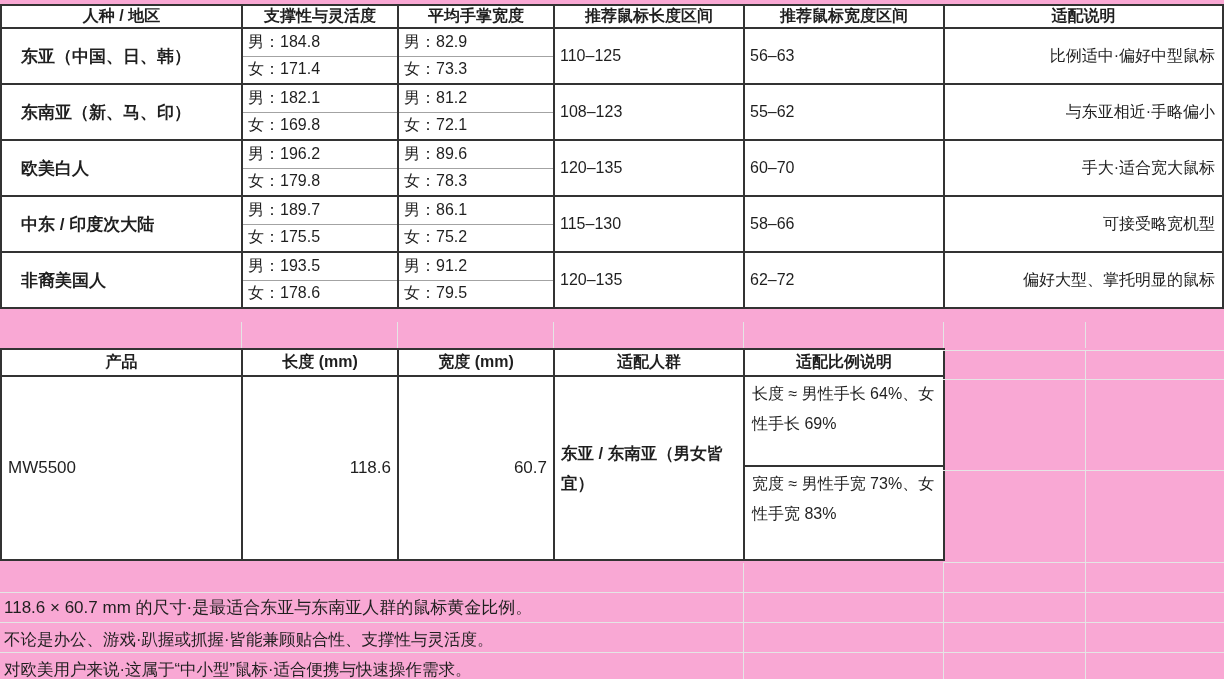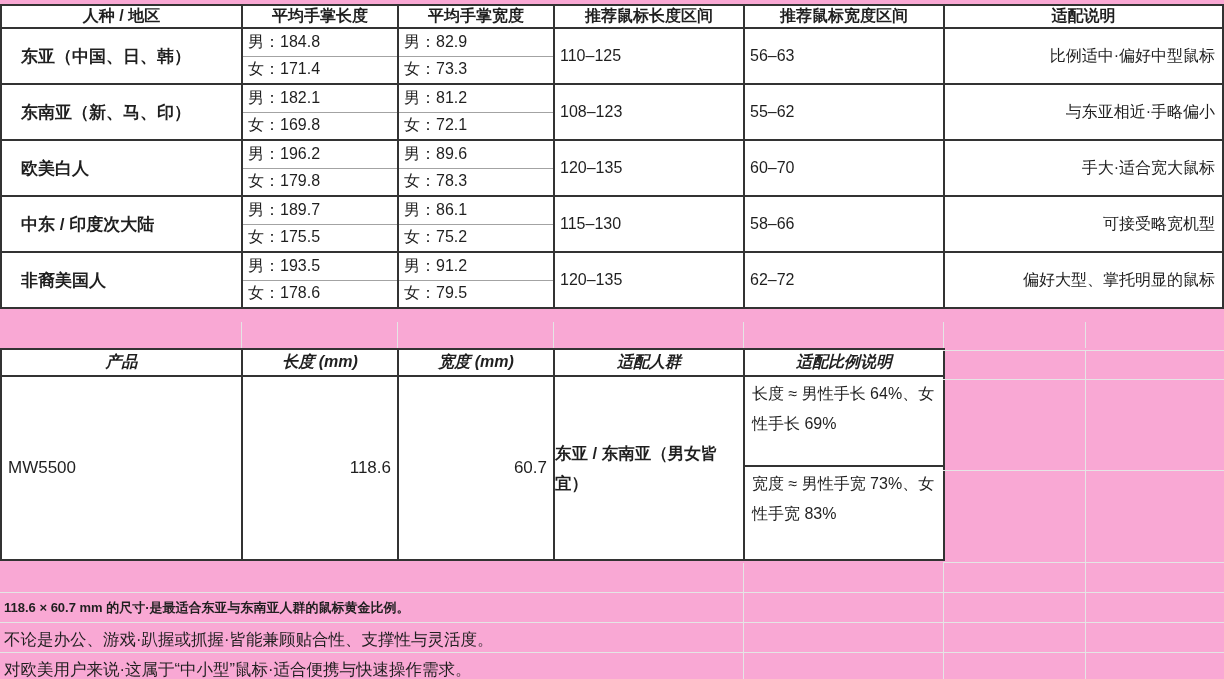--- a/index.html
+++ b/index.html
@@ -19,31 +19,31 @@
   .t1 td.region { font-weight:700; font-size:17px; text-align:left; padding:0 19px; }
   .t1 td.mv     { font-size:16px; text-align:left; padding:0 5px; }
   .t1 td.range  { font-size:16px; text-align:left; padding:0 5px; }
   .t1 td.note   { font-size:16px; text-align:right; padding:0 7px; }
   
   .t1 td.mtop { border-bottom:1px solid #a3a3a3; }
   .t1 td.ftop { border-top:1px solid #a3a3a3; }
 
   
   .t2 { top:348px; left:0; width:943px; }
-  .t2 tr.hdr { height:27px;font-style:italic; }
+  .t2 tr.hdr { height:27px; }
   .t2 tr.b1  { height:90px; }
   .t2 tr.b2  { height:94px; }
   .t2 td.product  { font-size:17px; text-align:left; padding:0 6px; }
   .t2 td.num      { font-size:17px; text-align:right; padding:0 6px; }
-  .t2 td.audience { font-weight:700; font-size:16.5px; text-align:left; padding:2px 0; line-height:30px; vertical-align:middle; }
+  .t2 td.audience { font-weight:700; font-size:16.5px; text-align:left; padding:2px 6px; line-height:30px; vertical-align:middle; }
   .t2 td.ratio    { font-size:16px; text-align:left; padding:2px 7px; line-height:30px; vertical-align:top; }
 
   
   .foot { position:absolute; left:4px; white-space:nowrap; font-size:16.5px; line-height:22px; }
-  .foot.b { font-weight:700; font-size:13px; }
+  .foot.b { font-weight:400; font-size:17px; }
 
   
   .gl { position:absolute; background:#e5e5e5; }
   .gl.v { width:1px; }
   .gl.h { height:1px; }
 </style>
 </head>
 <body>
 
 <div class="sheet">
@@ -53,21 +53,21 @@
       <col style="width:241px">
         <col style="width:156px">
         <col style="width:156px">
       <col style="width:190px">
         <col style="width:200px">
         <col style="width:279px">
     </colgroup>
     <tbody>
         <tr class="hdr">
       <th>人种 / 地区</th>
-      <th>平均手掌长度</th>
+      <th>支撑性与灵活度</th>
       <th>平均手掌宽度</th>
       <th>推荐鼠标长度区间</th>
       <th>推荐鼠标宽度区间</th>
       <th>适配说明</th>
     </tr>
 
     <tr class="sub">
       <td class="region" rowspan="2">东亚（中国、日、韩）</td>
       <td class="mv mtop">男：184.8</td>
       <td class="mv mtop">男：82.9</td>

